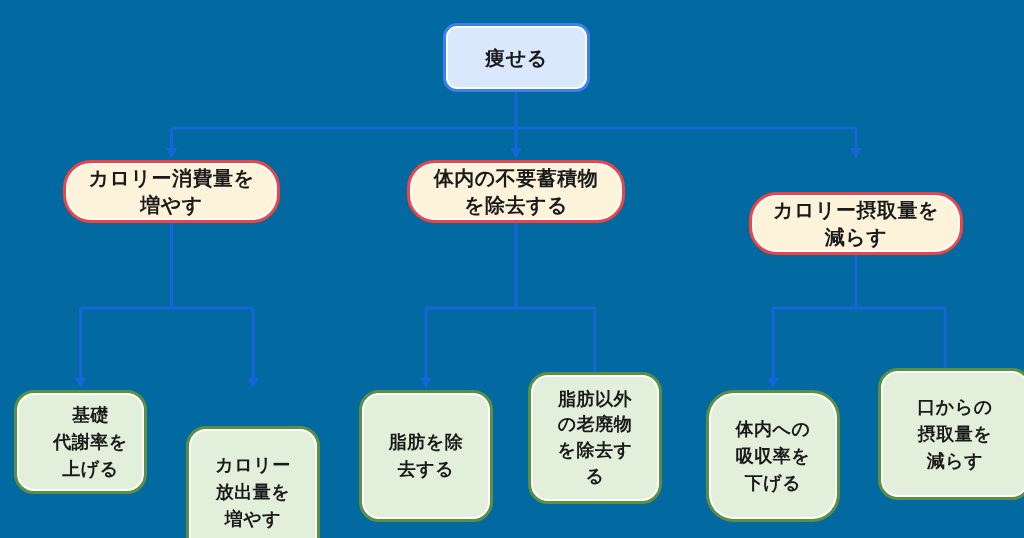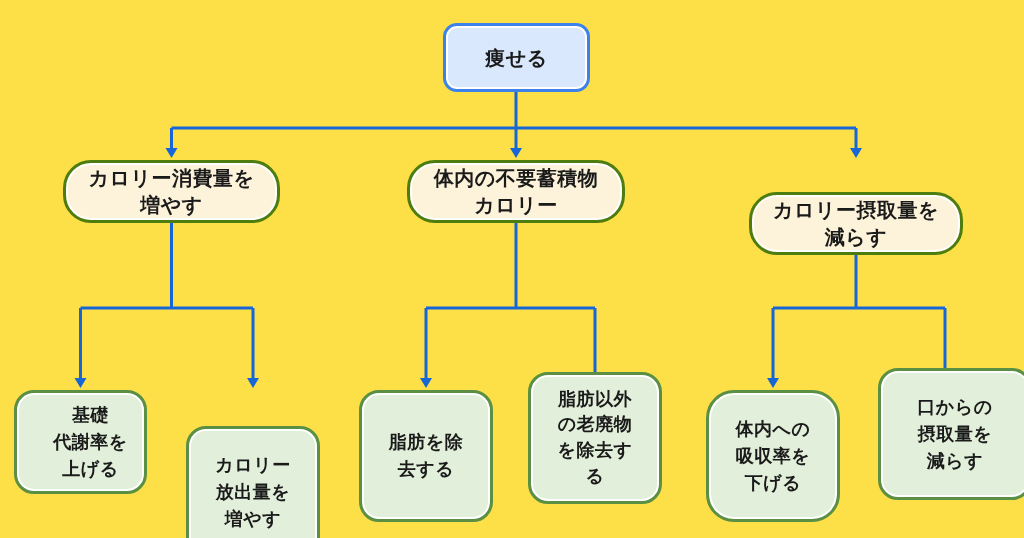--- a/index.html
+++ b/index.html
@@ -5,21 +5,21 @@
   html, body {
     margin: 0;
     padding: 0;
     background: #ffffff;
     font-family: "Liberation Sans", "DejaVu Sans", sans-serif;
   }
   .canvas {
     position: relative;
     width: 1024px;
     height: 538px;
-    background: #fde047;
+    background: #0369a1;
     overflow: hidden;
   }
   .connectors {
     position: absolute;
     left: 0;
     top: 0;
     width: 1024px;
     height: 538px;
     pointer-events: none;
   }
@@ -38,21 +38,21 @@
   .root-node {
     background: #d9e8fc;
     border: 3px solid #3c82ea;
     border-radius: 14px;
     box-shadow: inset 0 0 0 2px #ffffff;
     font-size: 20px;
     line-height: 1.3;
   }
   .branch-node {
     background: #fdf3da;
-    border: 3px solid #4d7c0f;
+    border: 3px solid #ef4444;
     border-radius: 28px;
     box-shadow: inset 0 0 0 2px #ffffff;
     font-size: 20px;
     line-height: 1.35;
   }
   .leaf-node {
     background: #e2efda;
     border: 3px solid #5a8f44;
     border-radius: 20px;
     box-shadow: inset 0 0 0 2px #ffffff;
@@ -106,21 +106,21 @@
       <polygon class="arrowhead" points="767,378 779,378 773,388"></polygon>
       <polygon class="arrowhead" points="939,378 951,378 945,388"></polygon>
     </g>
   </svg>
 
   <div class="node root-node n-root">痩せる</div>
 
   <div class="node branch-node n-b1">カロリー消費量を
 増やす</div>
   <div class="node branch-node n-b2">体内の不要蓄積物
-カロリー</div>
+を除去する</div>
   <div class="node branch-node n-b3">カロリー摂取量を
 減らす</div>
 
   <div class="node leaf-node n-l1">基礎
 代謝率を
 上げる</div>
   <div class="node leaf-node n-l2">カロリー
 放出量を
 増やす</div>
   <div class="node leaf-node n-l3">脂肪を除

